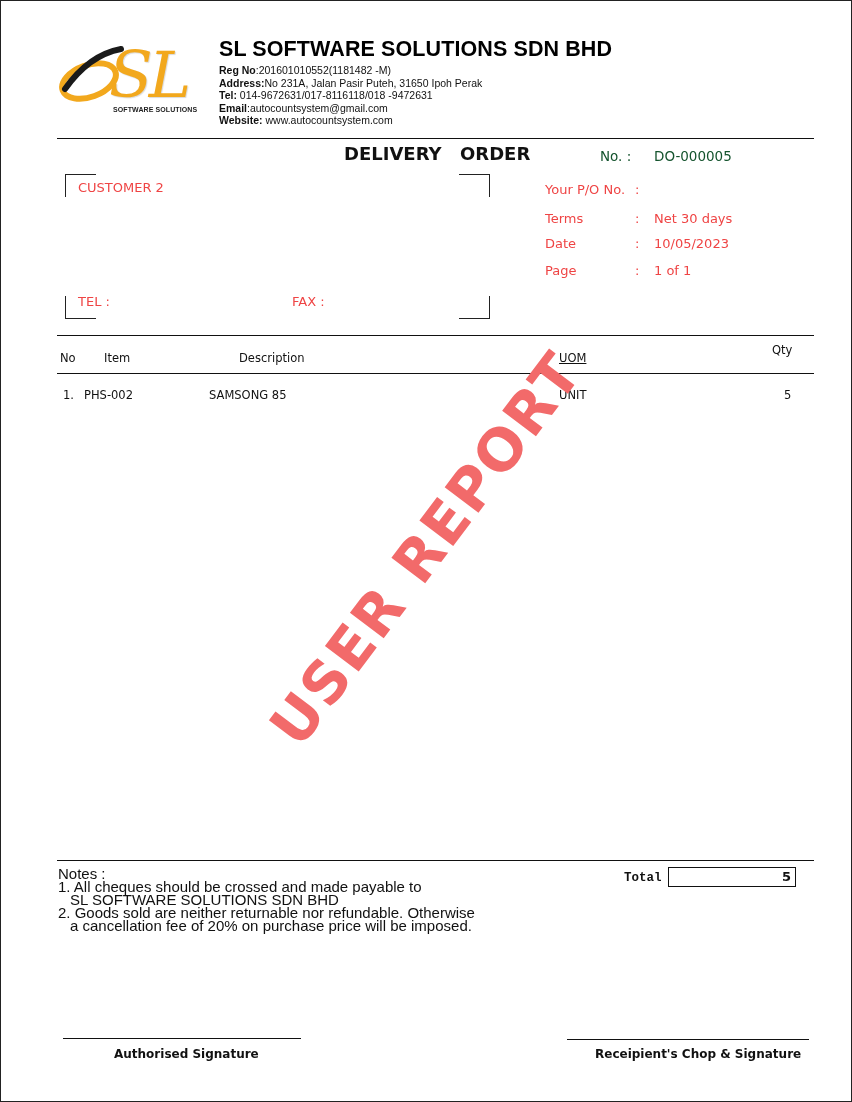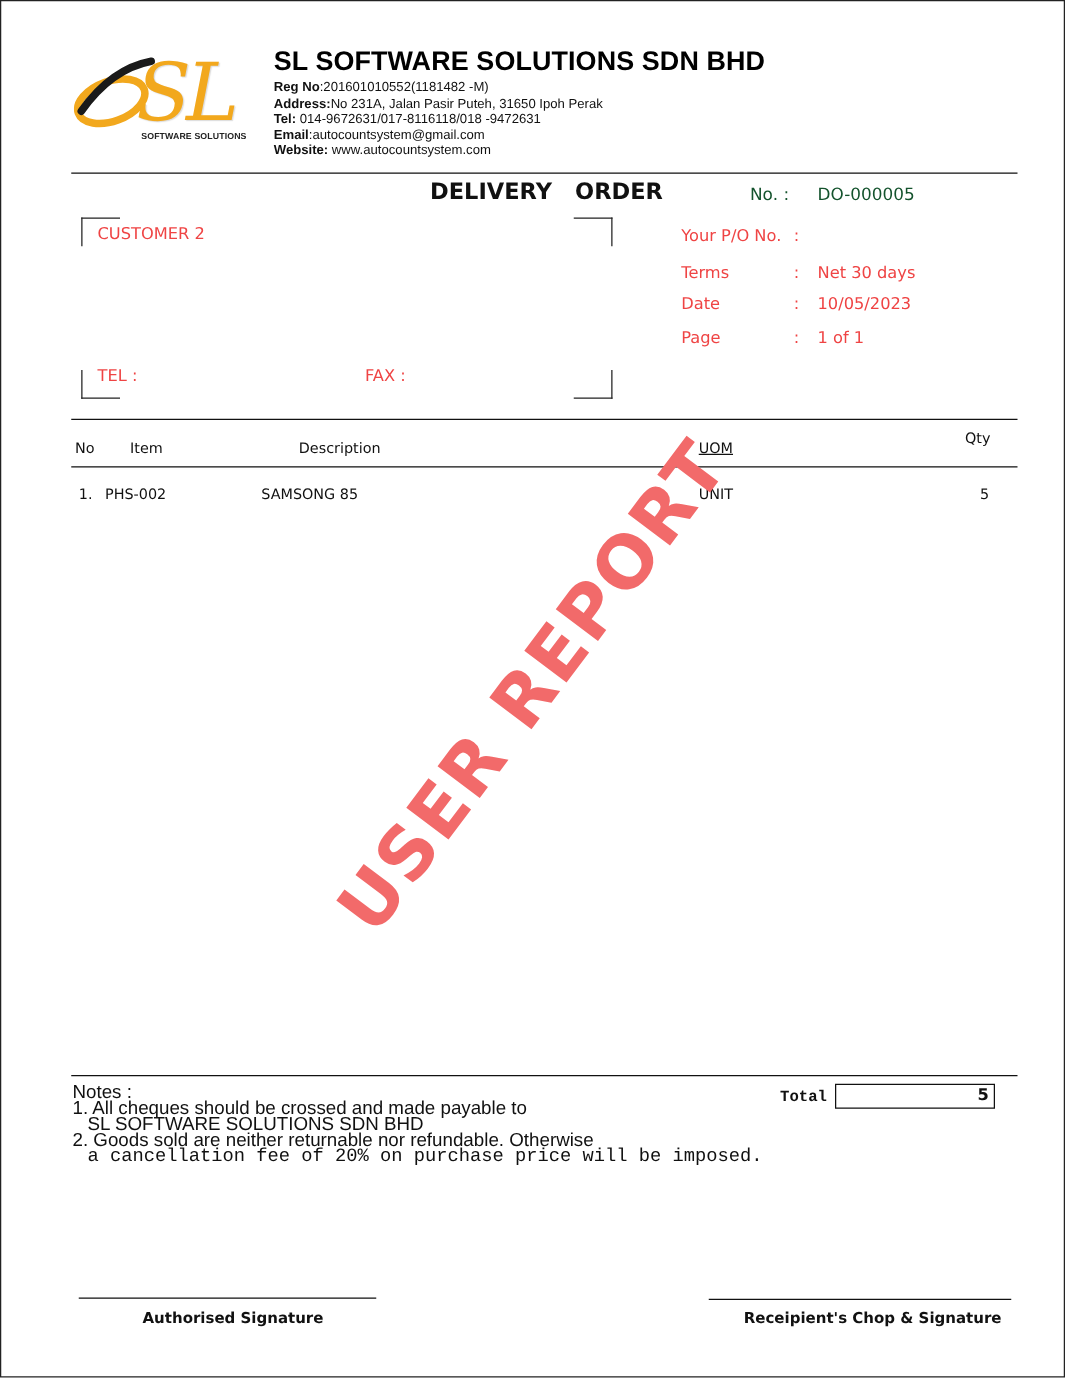--- a/index.html
+++ b/index.html
@@ -114,21 +114,21 @@
 
   <div class="watermark">USER REPORT</div>
 
   <div class="hr" style="left:56px; top:859px; width:757px;"></div>
 
   <div class="abs notes" style="left:57px; top:866px;">
     <div>Notes :</div>
     <div>1. All cheques should be crossed and made payable to</div>
     <div style="padding-left:12px;">    SL SOFTWARE SOLUTIONS SDN BHD</div>
     <div>2. Goods sold are neither returnable nor refundable. Otherwise</div>
-    <div style="padding-left:12px;font-family:Liberation Mono, monospace;">    a cancellation fee of 20% on purchase price will be imposed.</div>
+    <div style="padding-left:12px;">    a cancellation fee of 20% on purchase price will be imposed.</div>
   </div>
 
   <div class="abs" style="left:623px; top:870px; font-weight:bold; font-size:12.5px;">Total</div>
   <div class="total-box">
     <span class="total-val">5</span>
   </div>
 
   <div class="hr" style="left:62px; top:1037px; width:238px;"></div>
   <div class="abs sig-label" style="left:113px; top:1046px;text-align:center;">Authorised Signature</div>
 

